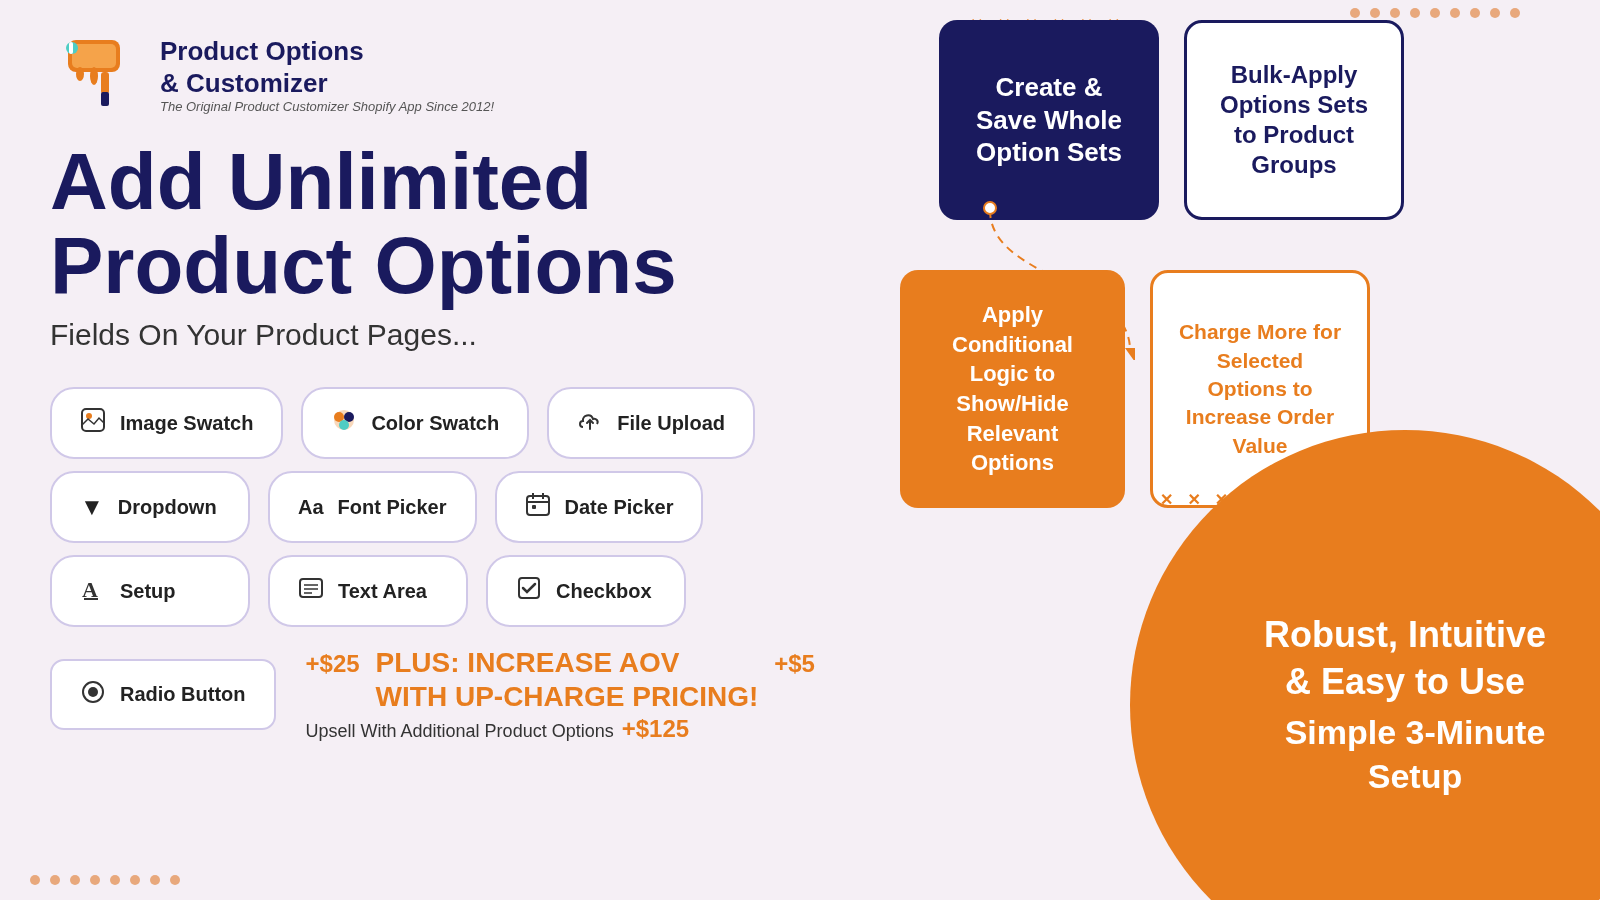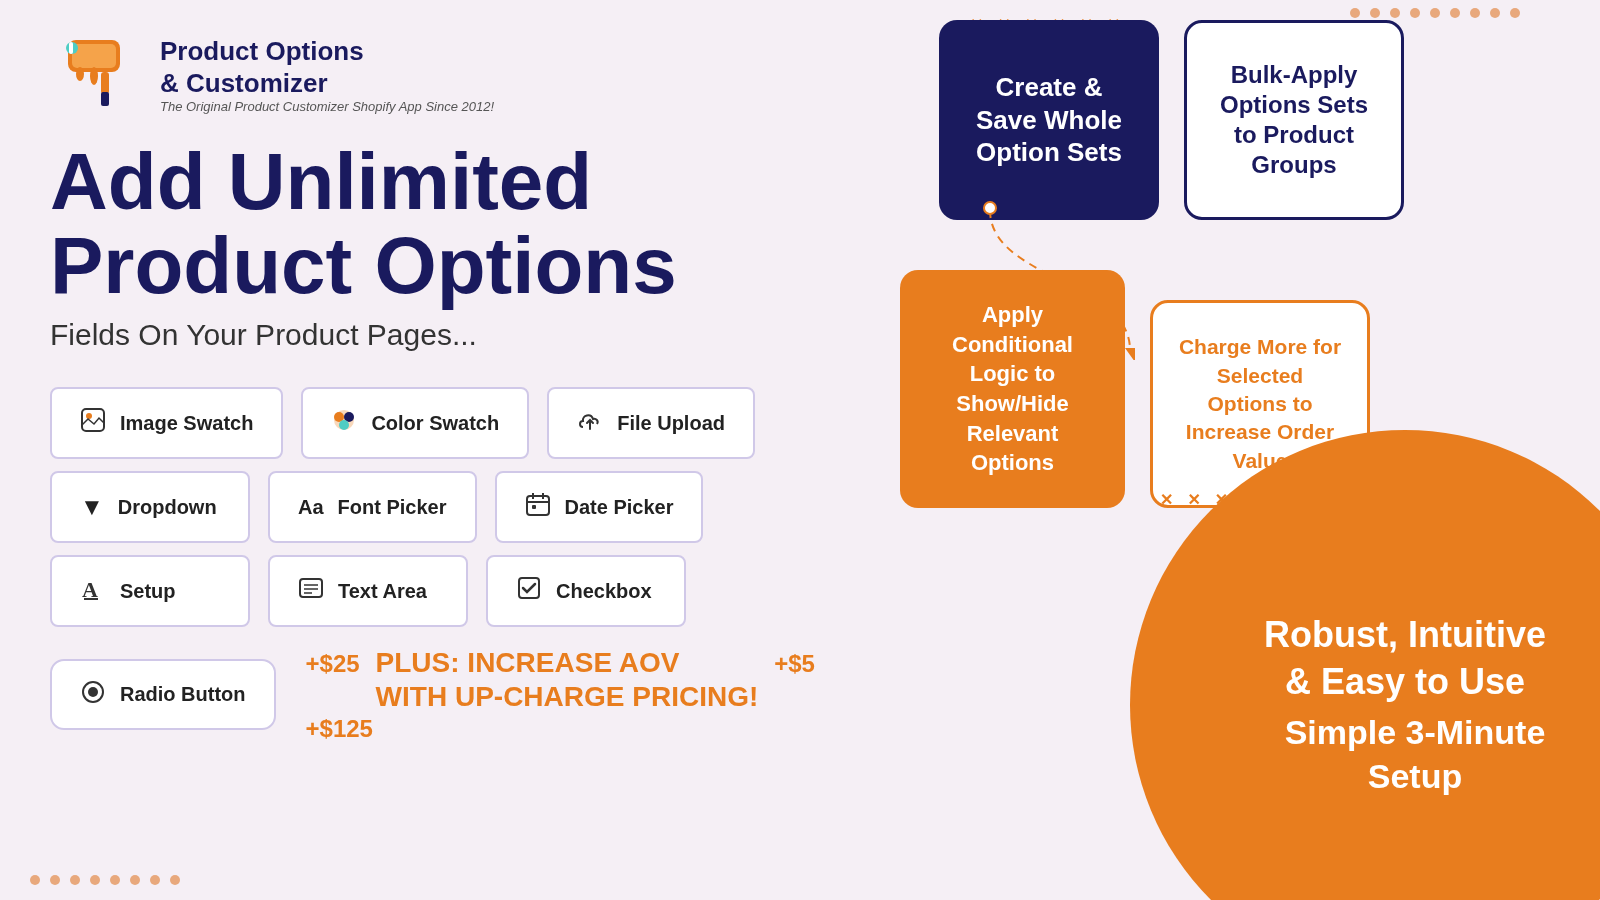--- a/index.html
+++ b/index.html
@@ -89,21 +89,21 @@
       flex-direction: column;
       gap: 12px;
     }
     .options-row {
       display: flex;
       gap: 18px;
     }
     .option-btn {
       background: white;
       border: 2px solid #d0c8e8;
-      border-radius: 8px;
+      border-radius: 24px;
       padding: 18px 28px;
       font-size: 20px;
       font-weight: 600;
       color: #222;
       display: flex;
       align-items: center;
       gap: 14px;
       cursor: pointer;
       min-width: 200px;
     }
@@ -202,21 +202,20 @@
     }
 
     
     .cards-bottom {
       position: absolute;
       top: 270px;
       left: 50px;
       right: 20px;
       display: flex;
       gap: 25px;
-      align-items: flex-end;
     }
 
     .card-orange {
       background: #e87d1e;
       color: white;
       border-radius: 18px;
       padding: 30px 25px;
       font-size: 22px;
       font-weight: 800;
       text-align: center;
@@ -424,20 +423,21 @@
       <span>Radio Button</span>
     </button>
 
     <div class="aov-section">
       <div style="display:flex; align-items:baseline; gap:16px;">
         <div style="font-size:24px;font-weight:900;color:#e87d1e;">+$25</div>
         <div class="aov-title">PLUS: INCREASE AOV<br>WITH UP-CHARGE PRICING!</div>
         <div style="font-size:24px;font-weight:900;color:#e87d1e;">+$5</div>
       </div>
       <div style="display:flex; align-items:baseline; gap:8px; margin-top:2px;">
+        <div class="aov-sub">Upsell With Additional Product Options</div>
         <div style="font-size:24px;font-weight:900;color:#e87d1e;">+$125</div>
       </div>
     </div>
   </div>
 </div>
 
 <div class="right-panel">
 
   <div class="x-deco" style="top: 15px; left: 120px;">
     <span class="x-mark">✕</span>

